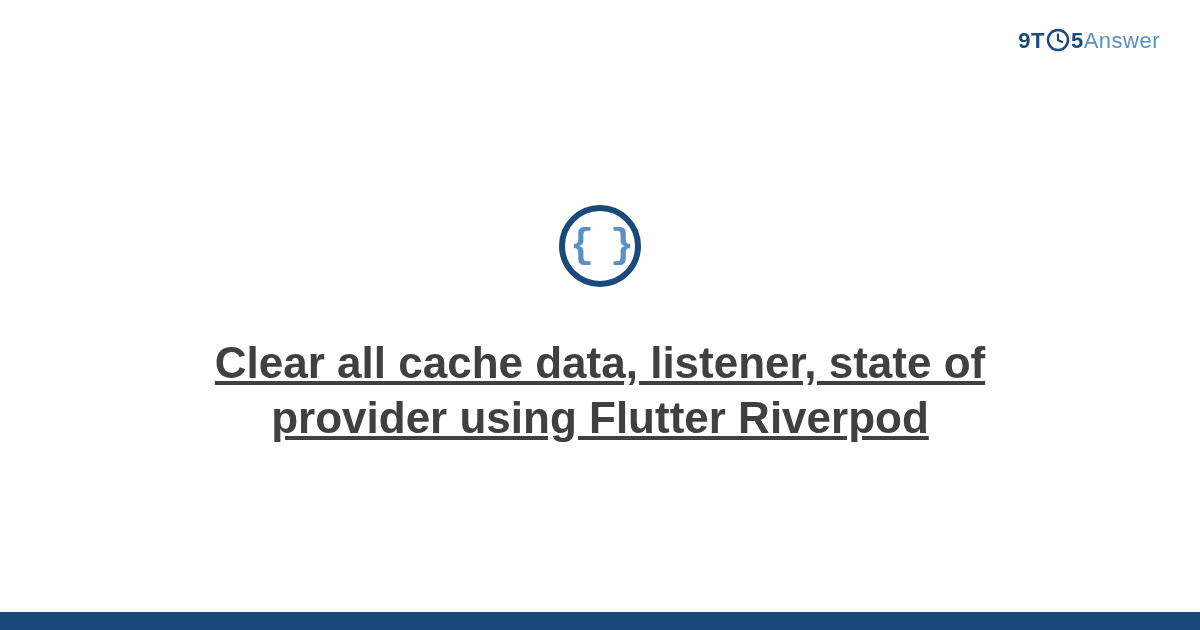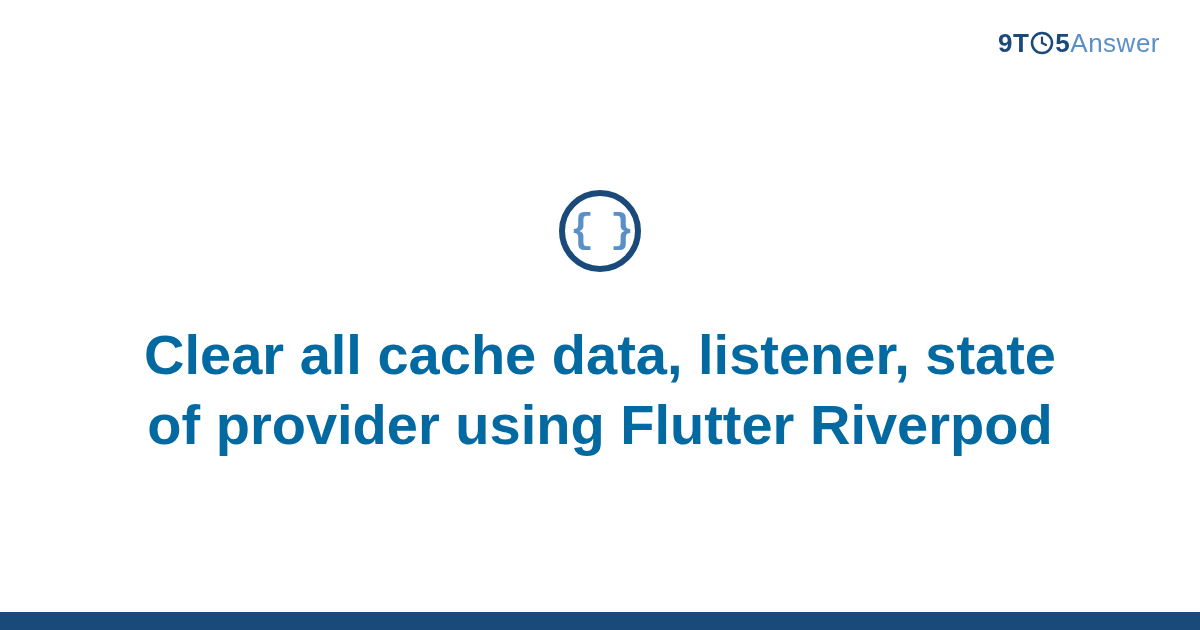--- a/index.html
+++ b/index.html
@@ -16,21 +16,21 @@
       overflow: hidden;
     }
     .header {
       position: absolute;
       top: 28px;
       right: 40px;
       display: flex;
       align-items: center;
     }
     .logo {
-      font-size: 26px;
+      font-size: 22px;
       font-weight: 400;
       letter-spacing: 0.5px;
     }
     .logo-9t {
       color: #1a4a7a;
       font-weight: 600;
     }
     .logo-clock {
       display: inline-flex;
       align-items: center;
@@ -71,27 +71,28 @@
       display: flex;
       align-items: center;
       justify-content: center;
       font-size: 40px;
       font-weight: 700;
       color: #5a8fc7;
       font-family: "Consolas", "Courier New", monospace;
       letter-spacing: -4px;
     }
     .title {
-      font-size: 56px;
+      font-size: 44px;
       font-weight: 700;
-      color: #0369a1;
+      color: #404040;
       text-align: center;
       line-height: 1.25;
       max-width: 1000px;
       padding: 0 40px;
+      text-decoration: underline;
     }
     .footer-bar {
       position: absolute;
       bottom: 0;
       left: 0;
       right: 0;
       height: 18px;
       background: #1a4a7a;
     }
   </style>

